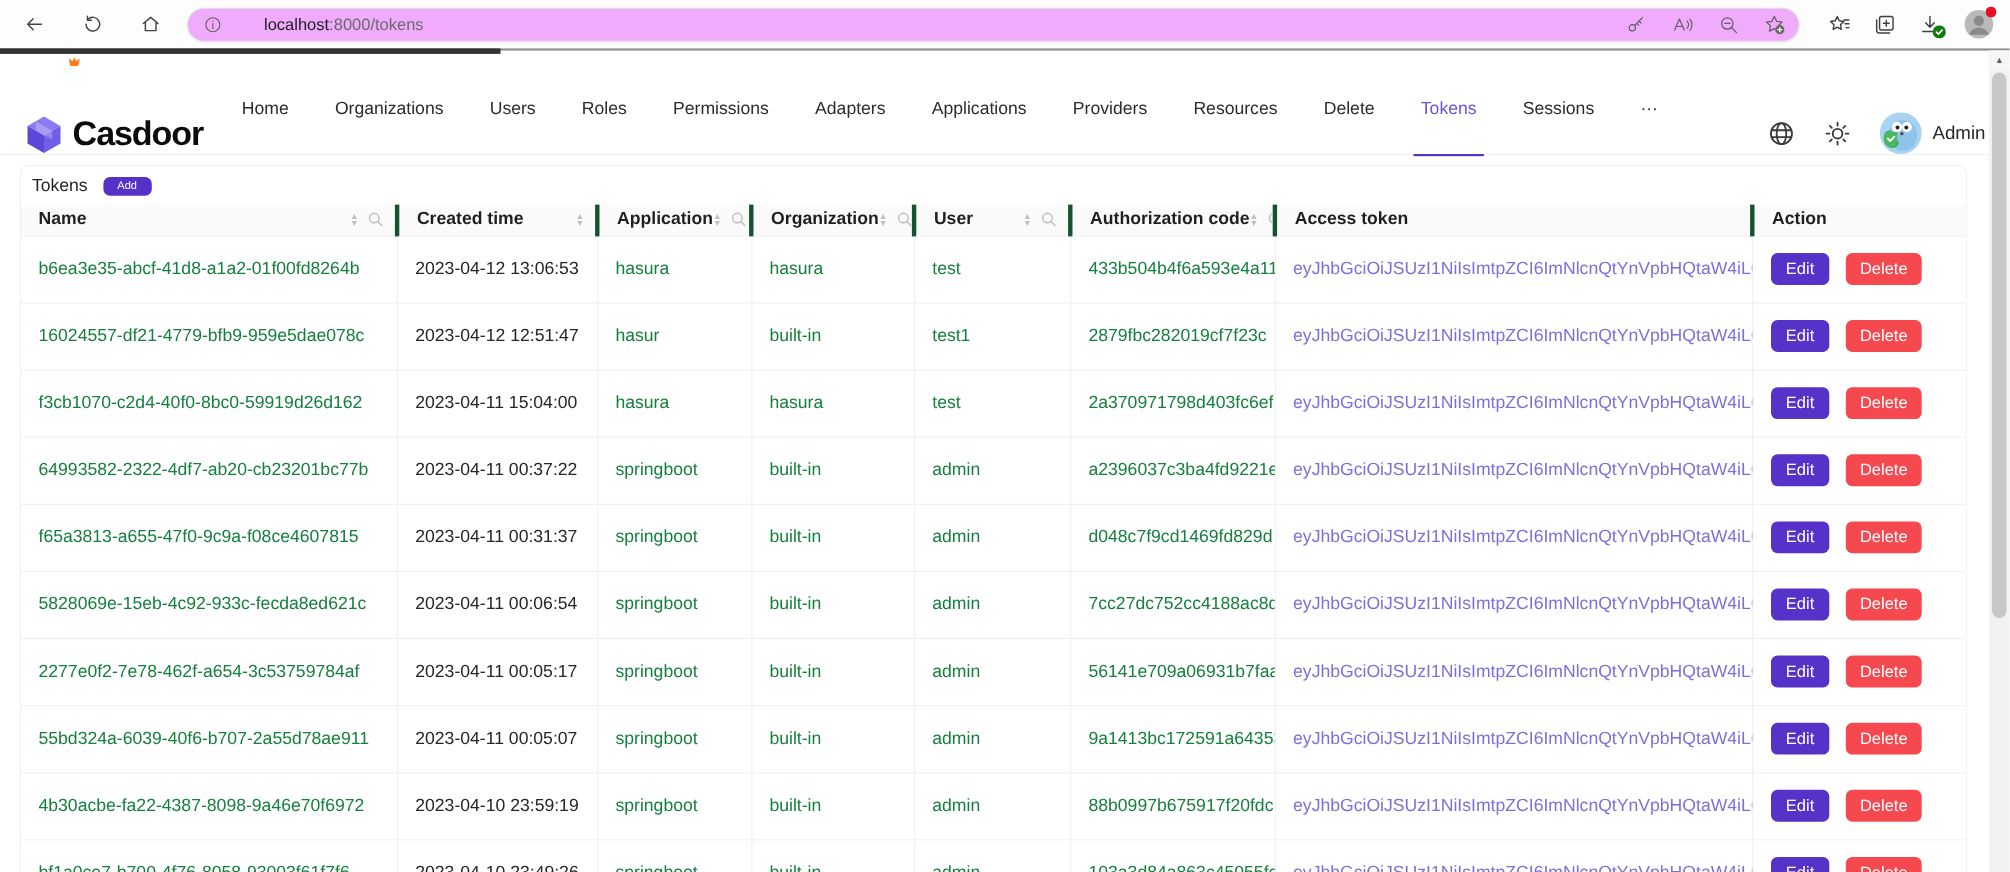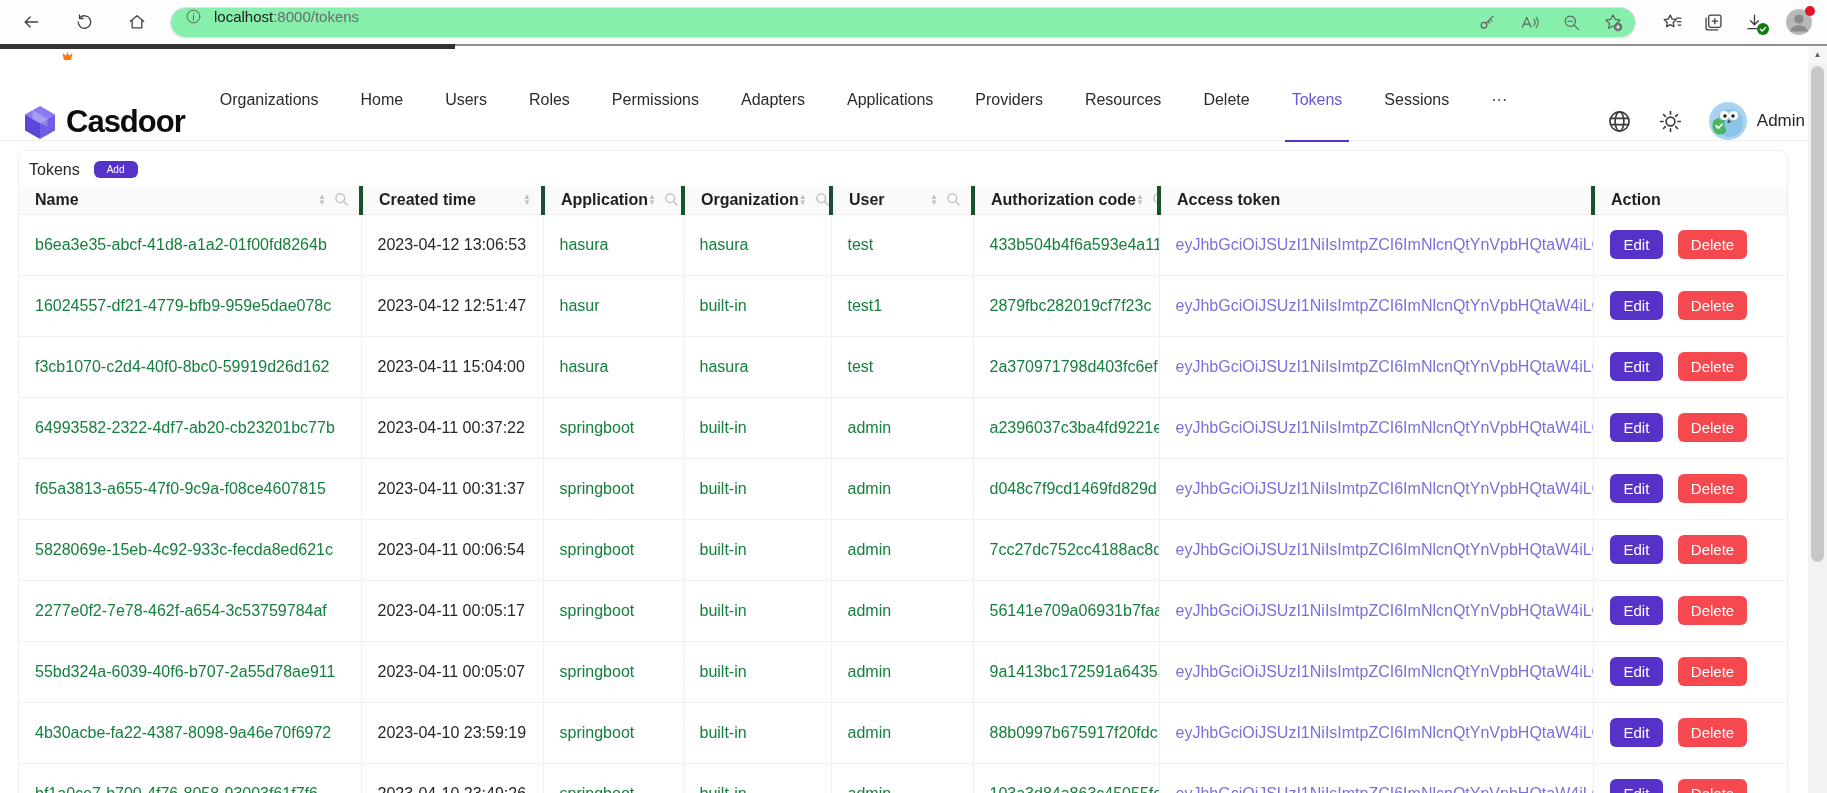--- a/index.html
+++ b/index.html
@@ -5,23 +5,23 @@
   * { margin:0; padding:0; box-sizing:border-box; }
   html,body { width:1827px; height:793px; overflow:hidden; background:#fff;
               font-family:"Liberation Sans", sans-serif; }
   body { position:relative; }
 
   
   .chrome { height:44px; background:#fdfdfd; display:flex; align-items:center; padding:0 8px 0 14px; }
   .chrome-btn { width:34px; height:34px; display:flex; align-items:center; justify-content:center;
                 border-radius:6px; cursor:pointer; flex:0 0 auto; }
   .chrome-btn svg { stroke:#444; fill:none; stroke-width:1.6; stroke-linecap:round; stroke-linejoin:round; }
-  .url-pill { flex:1 1 auto; height:31px; margin:0 14px 0 16px; background:#86efac; border:1px solid #e2e2e2;
-              border-radius:16px; box-shadow:0 1px 2px rgba(0,0,0,.06); display:flex; 
-              padding:0 12px 0 14px; min-width:0; }
+  .url-pill { flex:1 1 auto; height:31px; margin:0 14px 0 16px; background:#f0abfc; border:1px solid #e2e2e2;
+              border-radius:16px; box-shadow:0 1px 2px rgba(0,0,0,.06); display:flex; align-items:center;
+              padding:0 12px 0 14px; min-width:0;gap:26px; }
   .url-pill svg { stroke:#5f5f5f; fill:none; stroke-width:1.4; stroke-linecap:round; stroke-linejoin:round; flex:0 0 auto; }
   .url-text { font-size:15px; margin-left:12px; flex:1 1 auto; white-space:nowrap; overflow:hidden; }
   .url-host { color:#1b1b1b; }
   .url-rest { color:#6b6b6b; }
   .pill-icons { display:flex; align-items:center; gap:22px; margin-left:12px; }
   .chrome-right { display:flex; align-items:center; gap:20px; padding:0 6px 0 12px; }
   .chrome-right svg { stroke:#3f3f3f; fill:none; stroke-width:1.5; stroke-linecap:round; stroke-linejoin:round; }
   .profile-wrap { position:relative; width:28px; height:28px; }
   .chrome-divider { position:absolute; top:44px; left:0; width:100%; height:2px; background:#8f8f8f; }
   .chrome-divider-dark { position:absolute; top:44px; left:0; width:455px; height:5px; background:#333; }
@@ -166,24 +166,24 @@
       <polygon points="33,10.5 18,19 18,35 33,26.5" fill="#6f5ee6"></polygon>
       <polygon points="10.5,6.3 25.5,14.8 25.5,22.8 18,19 10.5,14.7" fill="#ffffff" opacity="0.25"></polygon>
     </svg>
     <span class="brand-text">Casdoor</span>
     <svg class="crown" width="11" height="9" viewBox="0 0 11 9">
         <path d="M5.5 0 7 3.4 10.6 1.3 9 8H2L.4 1.3 4 3.4Z" fill="#ff7a1a" stroke="none"></path>
       </svg>
   </div>
   <div class="nav">
       <div class="nav-item">
+        <span>Home</span>
+      </div>
+      <div class="nav-item">
         <span>Organizations</span>
-      </div>
-      <div class="nav-item">
-        <span>Home</span>
       </div>
       <div class="nav-item">
         <span>Users</span>
       </div>
       <div class="nav-item">
         <span>Roles</span>
       </div>
       <div class="nav-item">
         <span>Permissions</span>
       </div>

